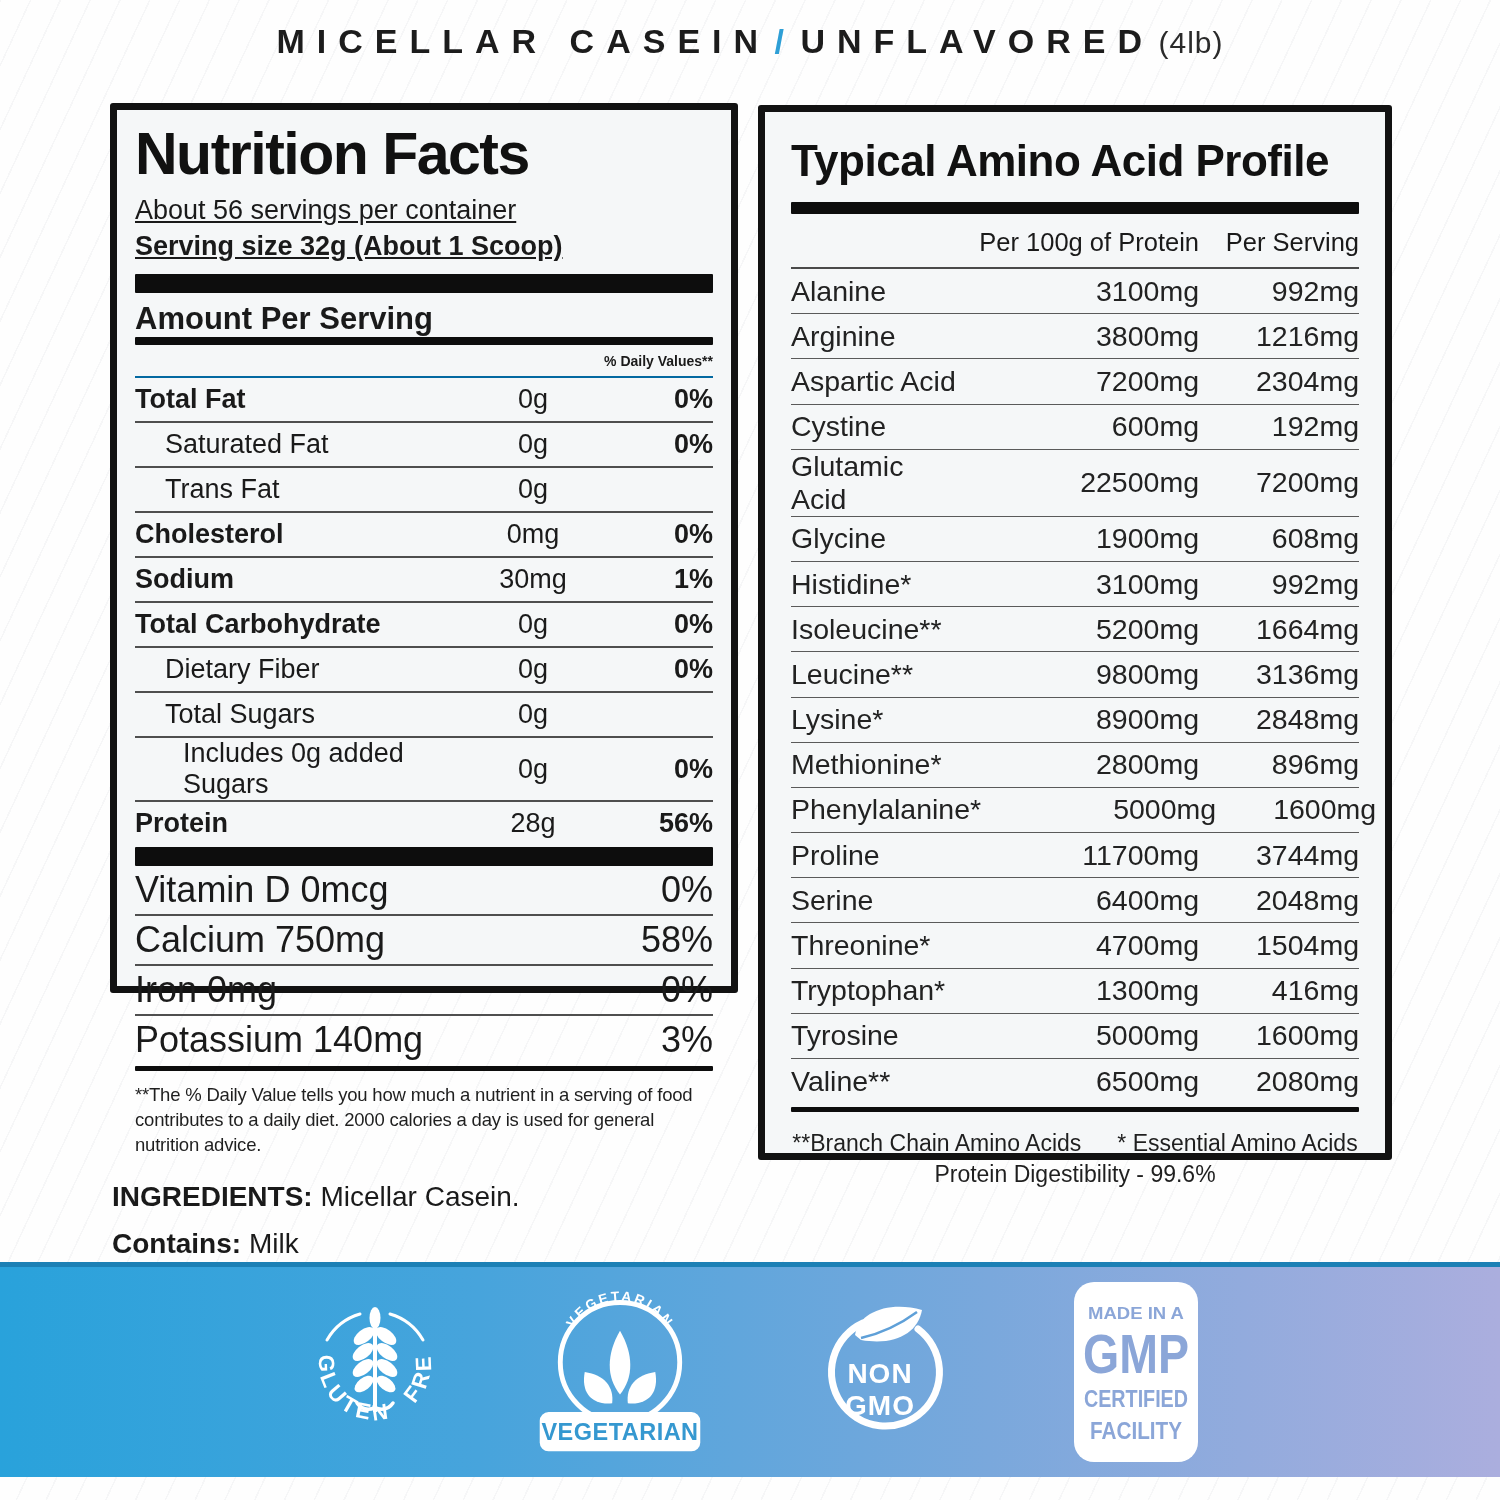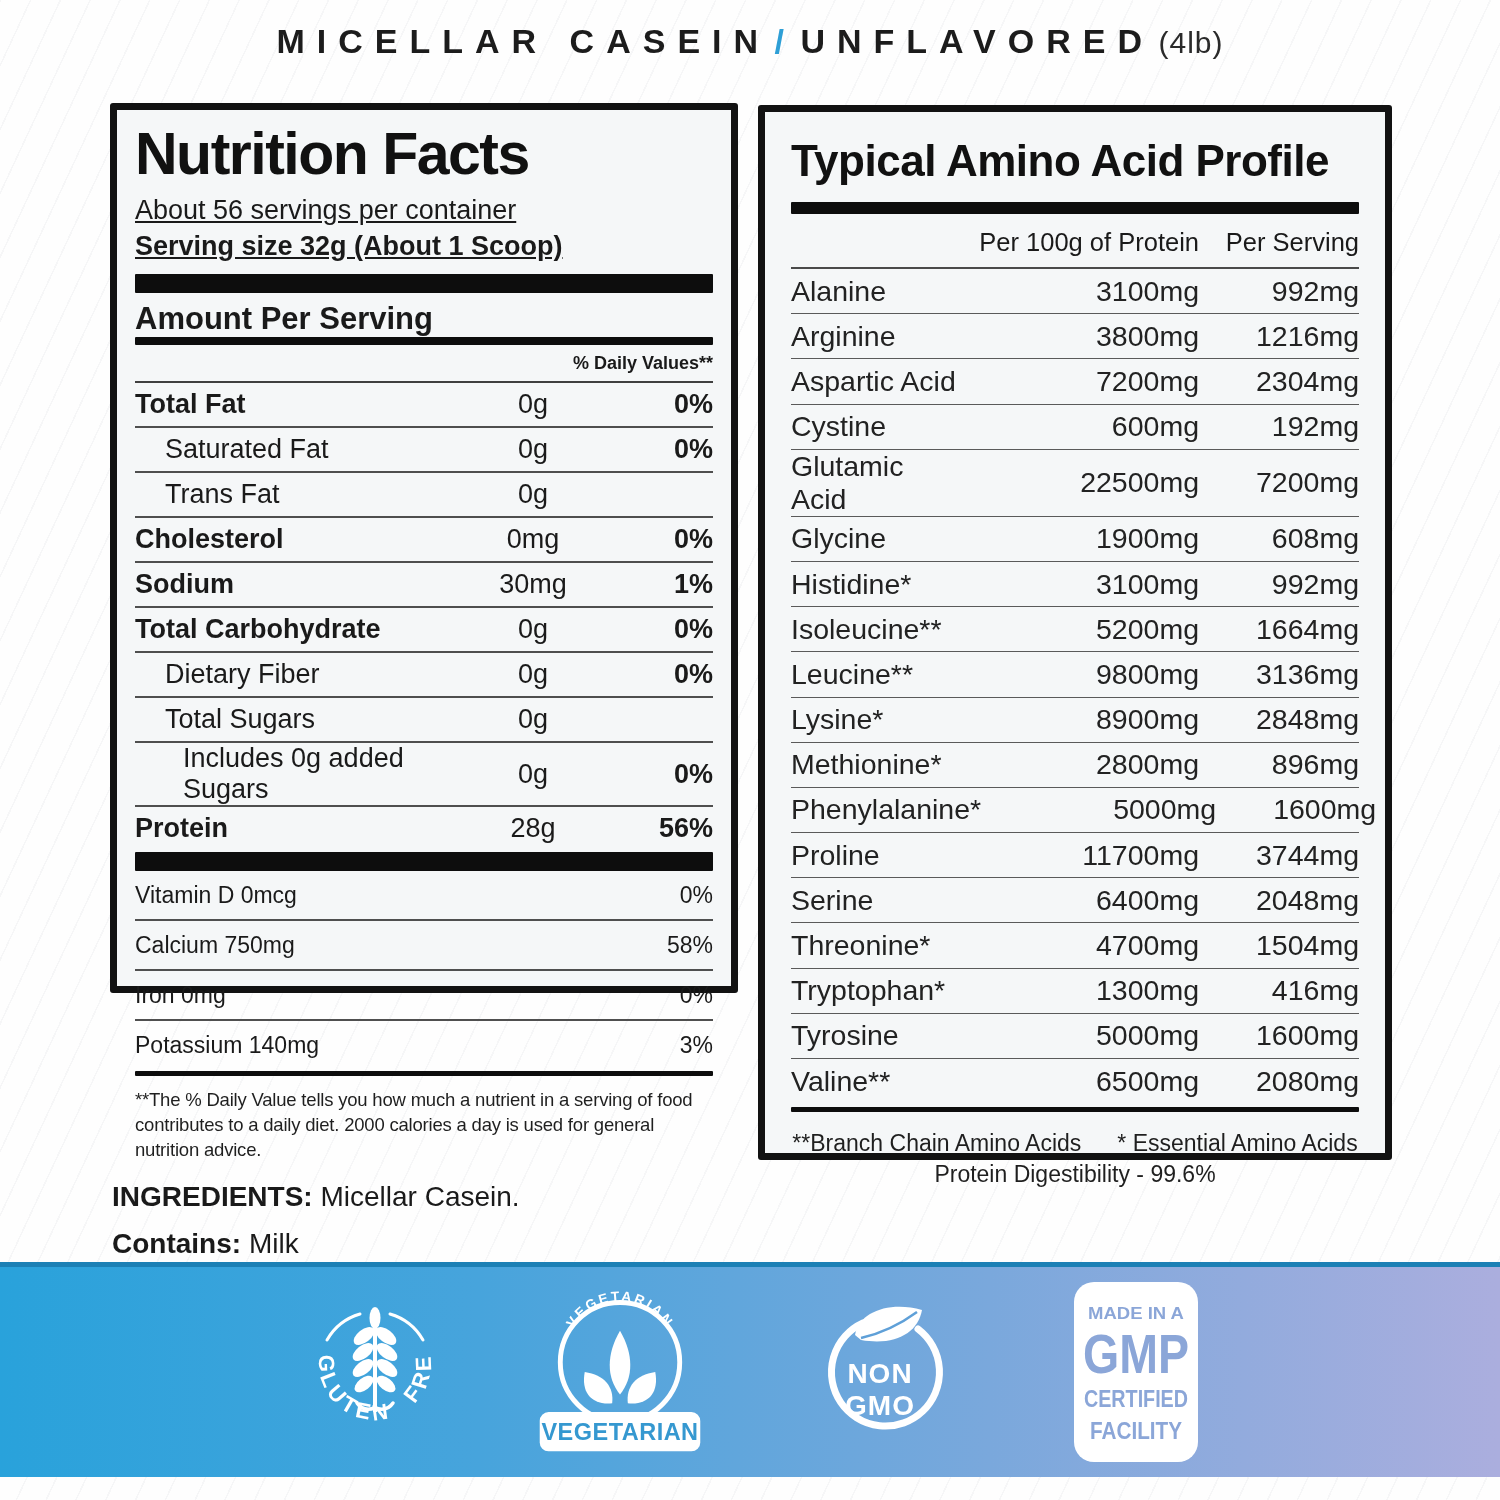--- a/index.html
+++ b/index.html
@@ -39,32 +39,32 @@
 
   
   .nf-title{font-size:59px;font-weight:900;letter-spacing:-1.5px;margin:4px 0 4px 0;color:#111;}
   .nf-line{font-size:27px;line-height:36px;text-decoration:underline;}
   .nf-line.b{font-weight:700;}
   .nf .bar.h19{margin:10px 0 8px 0;}
   .aps{font-size:31px;font-weight:700;margin-top:4px;}
   .cal-row{display:flex;justify-content:space-between;align-items:flex-end;margin:0 0 6px 0;}
   .cal-label{font-size:42px;font-weight:700;letter-spacing:-0.5px;}
   .cal-value{font-size:64px;font-weight:900;line-height:58px;letter-spacing:-1px;}
-  .dv-head{font-size:18px;font-weight:700;text-align:right;padding:8px 0 7px 0;border-bottom:2px solid #404040;}
+  .dv-head{font-size:14px;font-weight:700;text-align:right;padding:8px 0 7px 0;border-bottom:2px solid #0369a1;}
   .nrow{display:grid;grid-template-columns:1fr 150px 105px;align-items:center;
         min-height:43px;border-bottom:2px solid #4f4f4f;font-size:27px;}
   .nrow .a{text-align:center;}
   .nrow .d{text-align:right;font-weight:700;}
   .nrow.main .n{font-weight:700;}
   .nrow.sub .n{padding-left:30px;}
   .nrow.subsub .n{padding-left:48px;}
   #nf-rows .nrow:last-child{border-bottom:none;}
   .nf .bar.protein{height:19px;margin:2px 0 0 0;}
   .vrow{display:grid;grid-template-columns:1fr 130px;align-items:center;
-        min-height:48px;border-bottom:2px solid #4f4f4f;font-size:23px;}
+        min-height:48px;border-bottom:2px solid #4f4f4f;font-size:36px;}
   .vrow .d{text-align:right;}
   #vit-rows .vrow:last-child{border-bottom:none;}
   .nf .bar.h5{margin:2px 0 0 0;}
   .nf-foot{font-size:18.5px;letter-spacing:-0.2px;line-height:1.34;margin:12px 0 0 0;color:#1f1f1f;}
 
   
   .aa-title{font-size:44px;font-weight:900;letter-spacing:-0.5px;margin:14px 0 0 0;color:#111;}
   .aa .bar.h12{margin:16px 0 0 0;}
   .aa-head{display:grid;grid-template-columns:1fr 235px 160px;align-items:end;
            font-size:25.5px;padding:14px 0 10px 0;border-bottom:2px solid #4a4a4a;}

